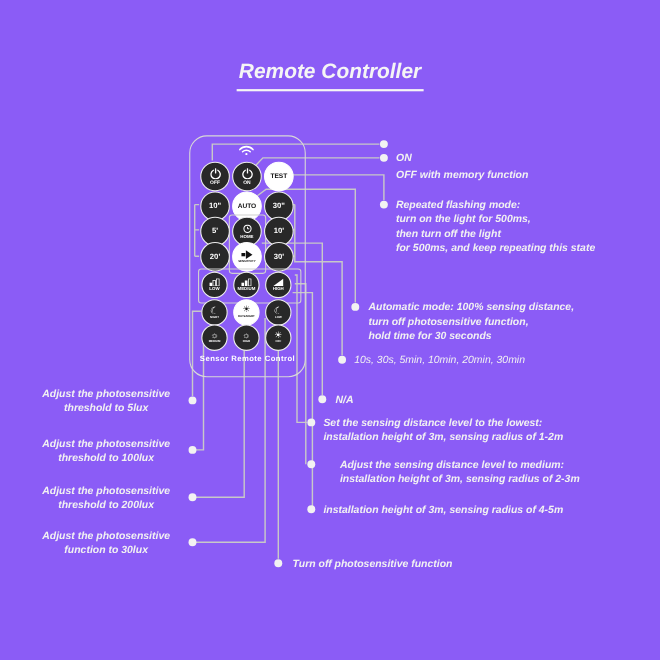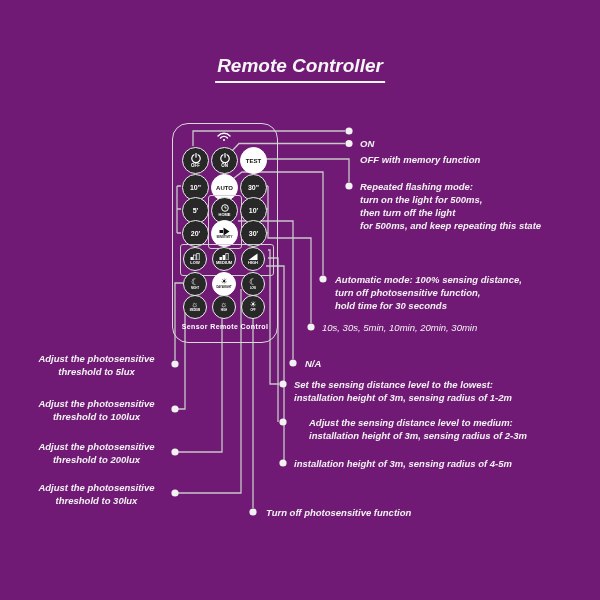--- a/index.html
+++ b/index.html
@@ -1,16 +1,16 @@
 <!DOCTYPE html>
 <html><head>
 <meta charset="utf-8">
 <style>
   html,body{margin:0;padding:0;background:#282828;}
-  #stage{position:relative;width:600px;height:600px;background:#701a75;overflow:hidden;
+  #stage{position:relative;width:600px;height:600px;background:#8b5cf6;overflow:hidden;
          font-family:"Liberation Sans",sans-serif;color:#f2f2f2;}
   
   .title{position:absolute;left:50%;top:56px;transform:translateX(-50%);
          font:italic bold 19px/1.1 "Liberation Sans",sans-serif;color:#f5f5f5;
          border-bottom:2px solid #f5f5f5;padding:0 2px 4px 2px;white-space:nowrap;}
   
   svg.overlay{position:absolute;left:0;top:0;pointer-events:none;}
   
   .remote{position:absolute;left:172px;top:123px;width:106px;height:220px;
           border:1.6px solid #d8d8d8;border-radius:16px;box-sizing:border-box;}
@@ -244,16 +244,16 @@
   <div class="ann ann-l" style="left:28px;top:397px;width:137px;">
     <div>Adjust the photosensitive</div>
     <div>threshold to 100lux</div>
   </div>
   <div class="ann ann-l" style="left:28px;top:440px;width:137px;">
     <div>Adjust the photosensitive</div>
     <div>threshold to 200lux</div>
   </div>
   <div class="ann ann-l" style="left:28px;top:481px;width:137px;">
     <div>Adjust the photosensitive</div>
-    <div>threshold to 30lux</div>
+    <div>function to 30lux</div>
   </div>
 
 </div>
 
 </body></html>

